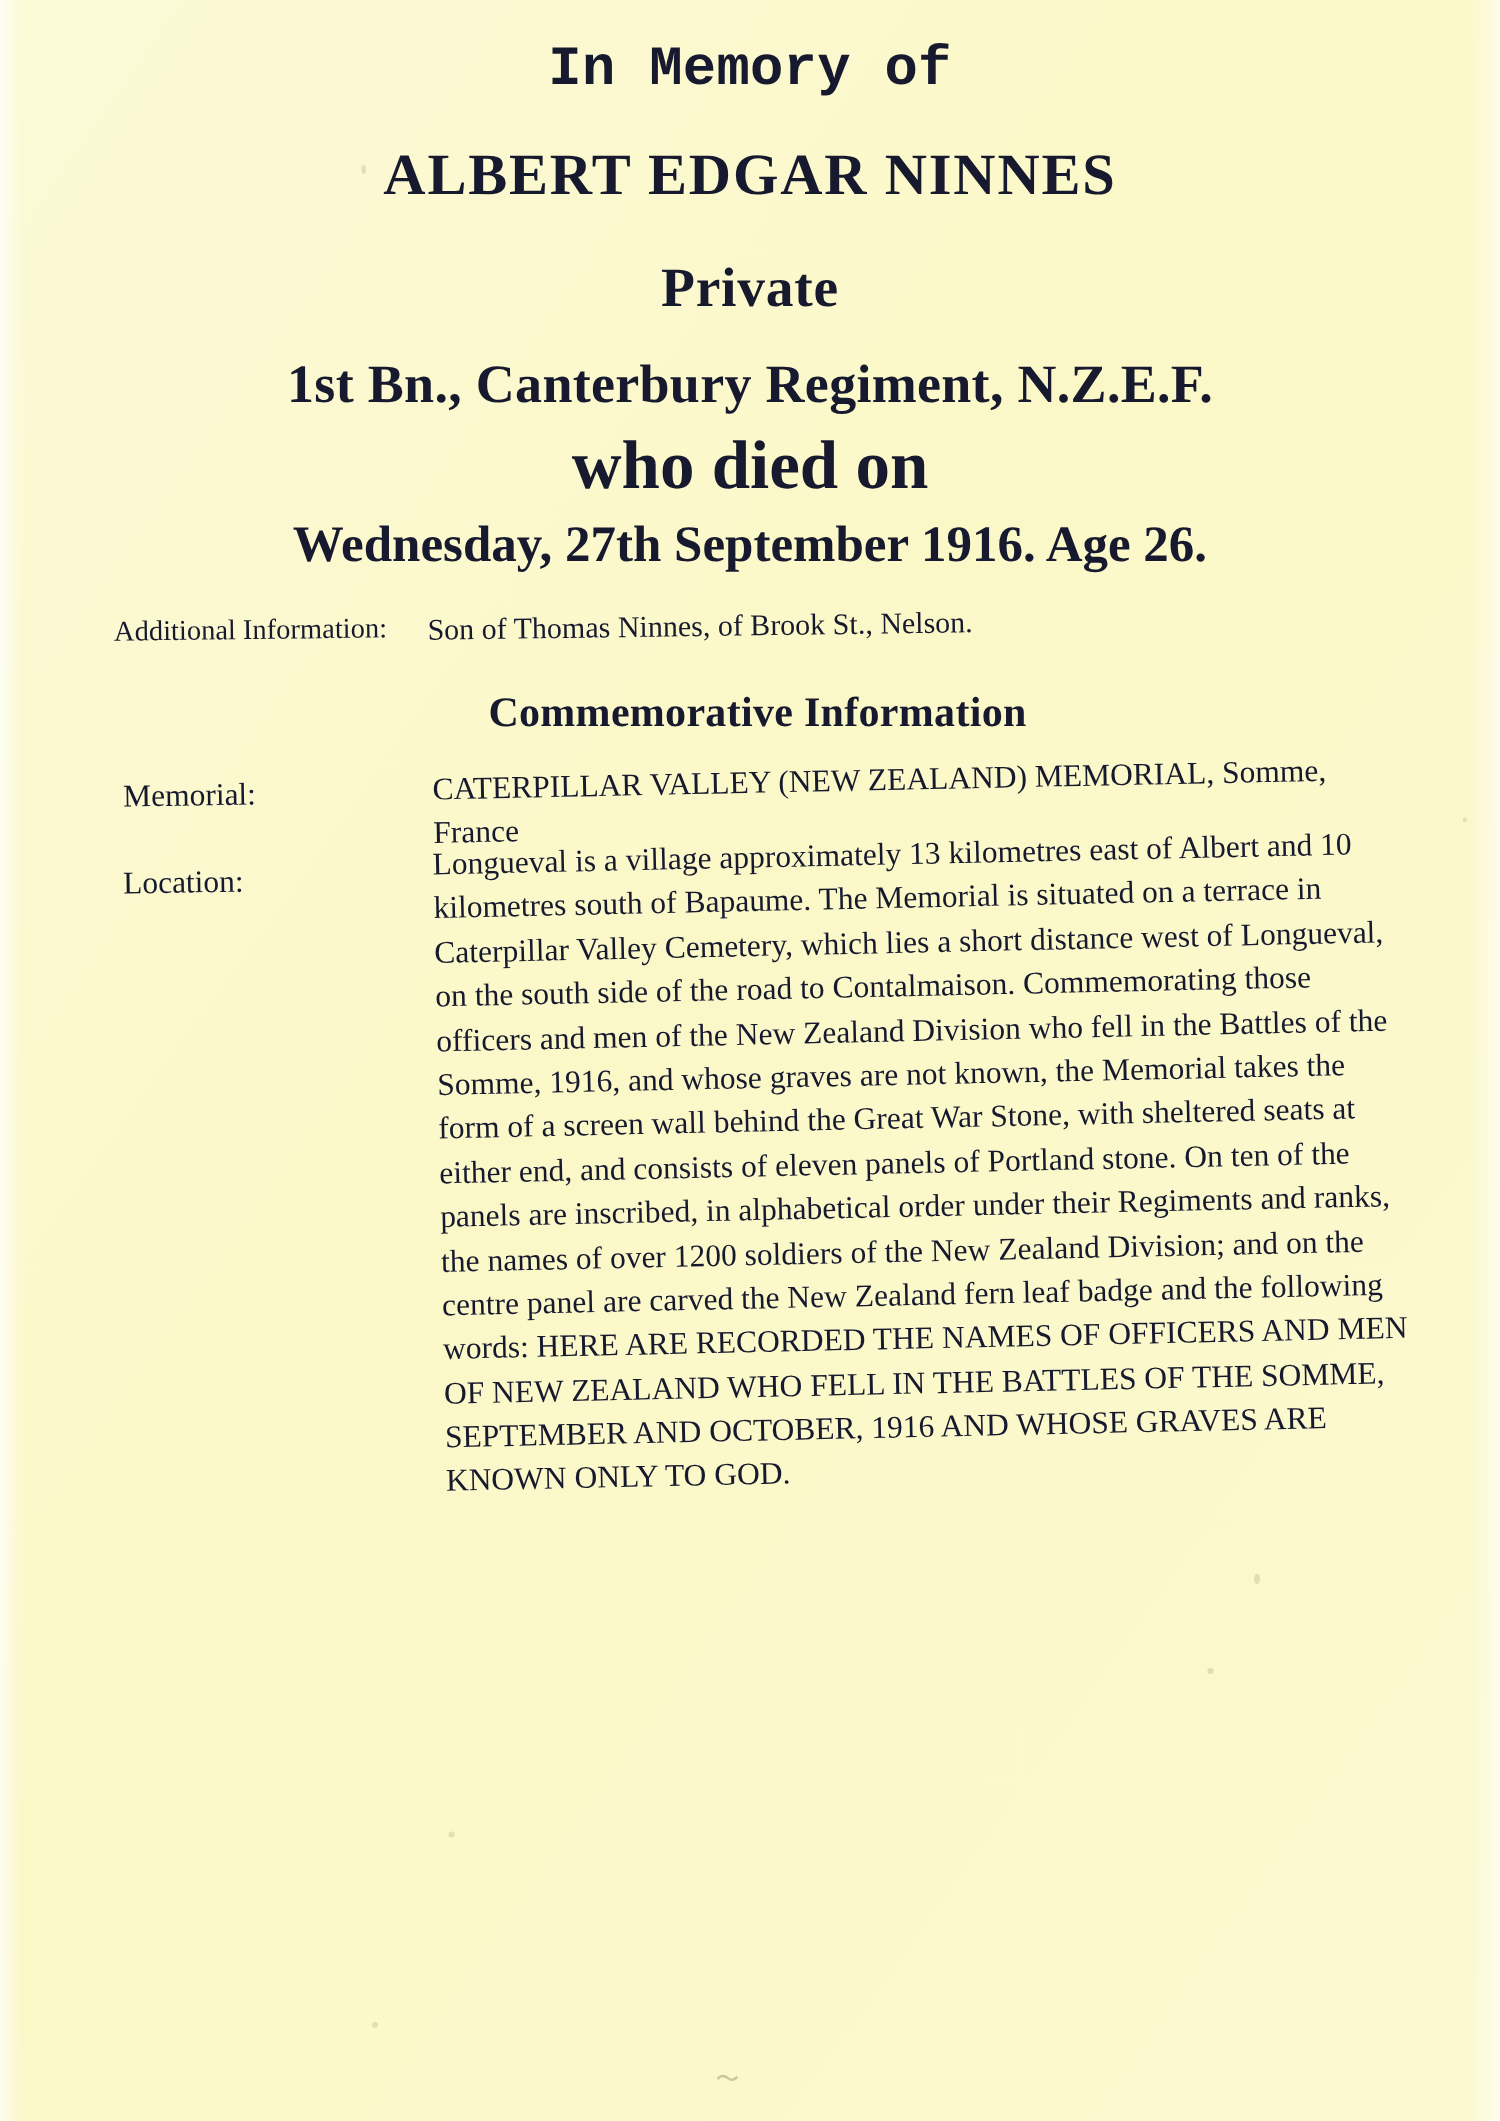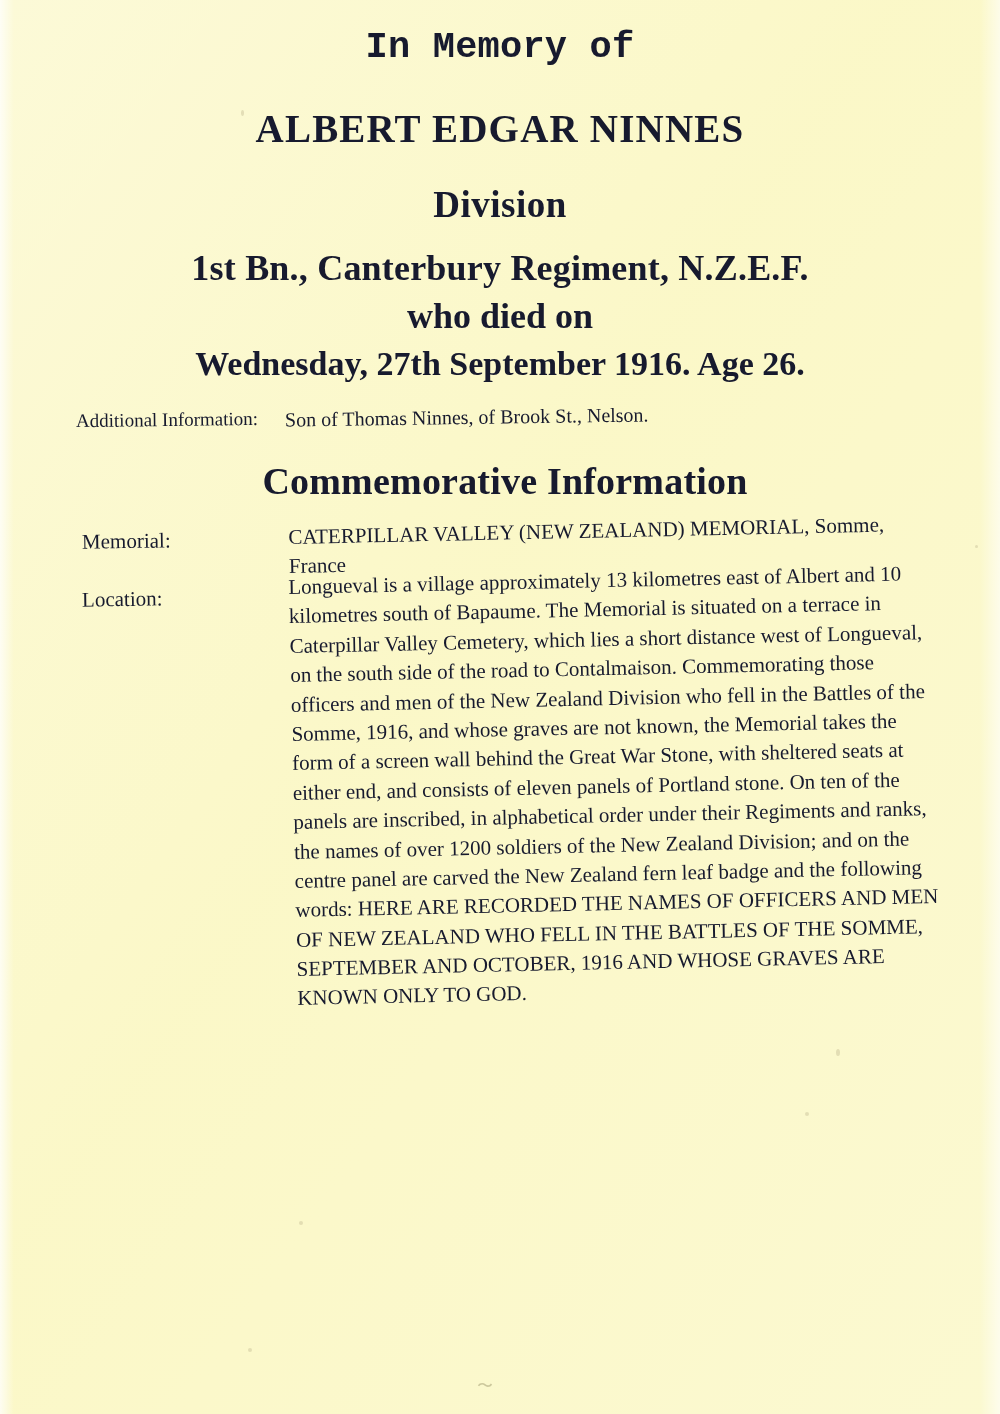--- a/index.html
+++ b/index.html
@@ -53,21 +53,21 @@
     font-size: 37px;
     letter-spacing: 0.2px;
     margin: 26px 0 0 0;
     font-family: Liberation Mono, monospace;
   }
   .hdr-name {
     text-align: center;
     font-weight: bold;
     font-size: 39px;
     letter-spacing: 1.2px;
-    margin: 38px 0 0 0;
+    margin: 26px 0 0 0;
   }
   .rank-block {
     text-align: center;
     font-weight: bold;
     line-height: 1.28;
     margin-top: 30px;
   }
   .rank-block .rank {
     font-size: 37px;
     letter-spacing: 0.5px;
@@ -75,21 +75,21 @@
   .rank-block .service-no {
     font-size: 37px;
     letter-spacing: 0.5px;
   }
   .rank-block .unit {
     font-size: 36px;
     letter-spacing: 0.2px;
     margin-top: 17px;
   }
   .rank-block .who-died {
-    font-size: 36px;
+    font-size: 46px;
     margin-top: 2px;
   }
   .rank-block .death-date {
     font-size: 34px;
     margin-top: 2px;
     font-family: Liberation Serif, serif;
   }
 
   .addl-row {
     position: relative;
@@ -107,21 +107,21 @@
     position: absolute;
     left: 285px;
     top: 1px;
     font-size: 20px;
     transform: rotate(-0.8deg);
   }
 
   .commem-title {
     text-align: center;
     font-weight: bold;
-    font-size: 38px;
+    font-size: 28px;
     margin-top: 24px;
     letter-spacing: 0.2px;
     padding-left: 10px;
   }
 
   .info-block {
     position: relative;
     margin-top: 22px;
     padding-left: 0;
   }
@@ -190,21 +190,21 @@
   <div class="speck" style="left:248px;top:1348px;width:4px;height:4px;"></div>
   <div class="smudge" style="left:477px;top:1376px;">〜</div>
 
   <div class="content">
 
     <div class="hdr-memory">In Memory of</div>
 
     <div class="hdr-name">ALBERT EDGAR NINNES</div>
 
     <div class="rank-block">
-      <div class="rank">Division</div>
+      <div class="rank">Private</div>
       <div class="unit">1st Bn., Canterbury Regiment, N.Z.E.F.</div>
       <div class="who-died">who died on</div>
       <div class="death-date">Wednesday, 27th September 1916. Age 26.</div>
     </div>
 
     <div class="addl-row">
       <span class="addl-label">Additional Information:</span>
       <span class="addl-value">Son of Thomas Ninnes, of Brook St., Nelson.</span>
     </div>
 

